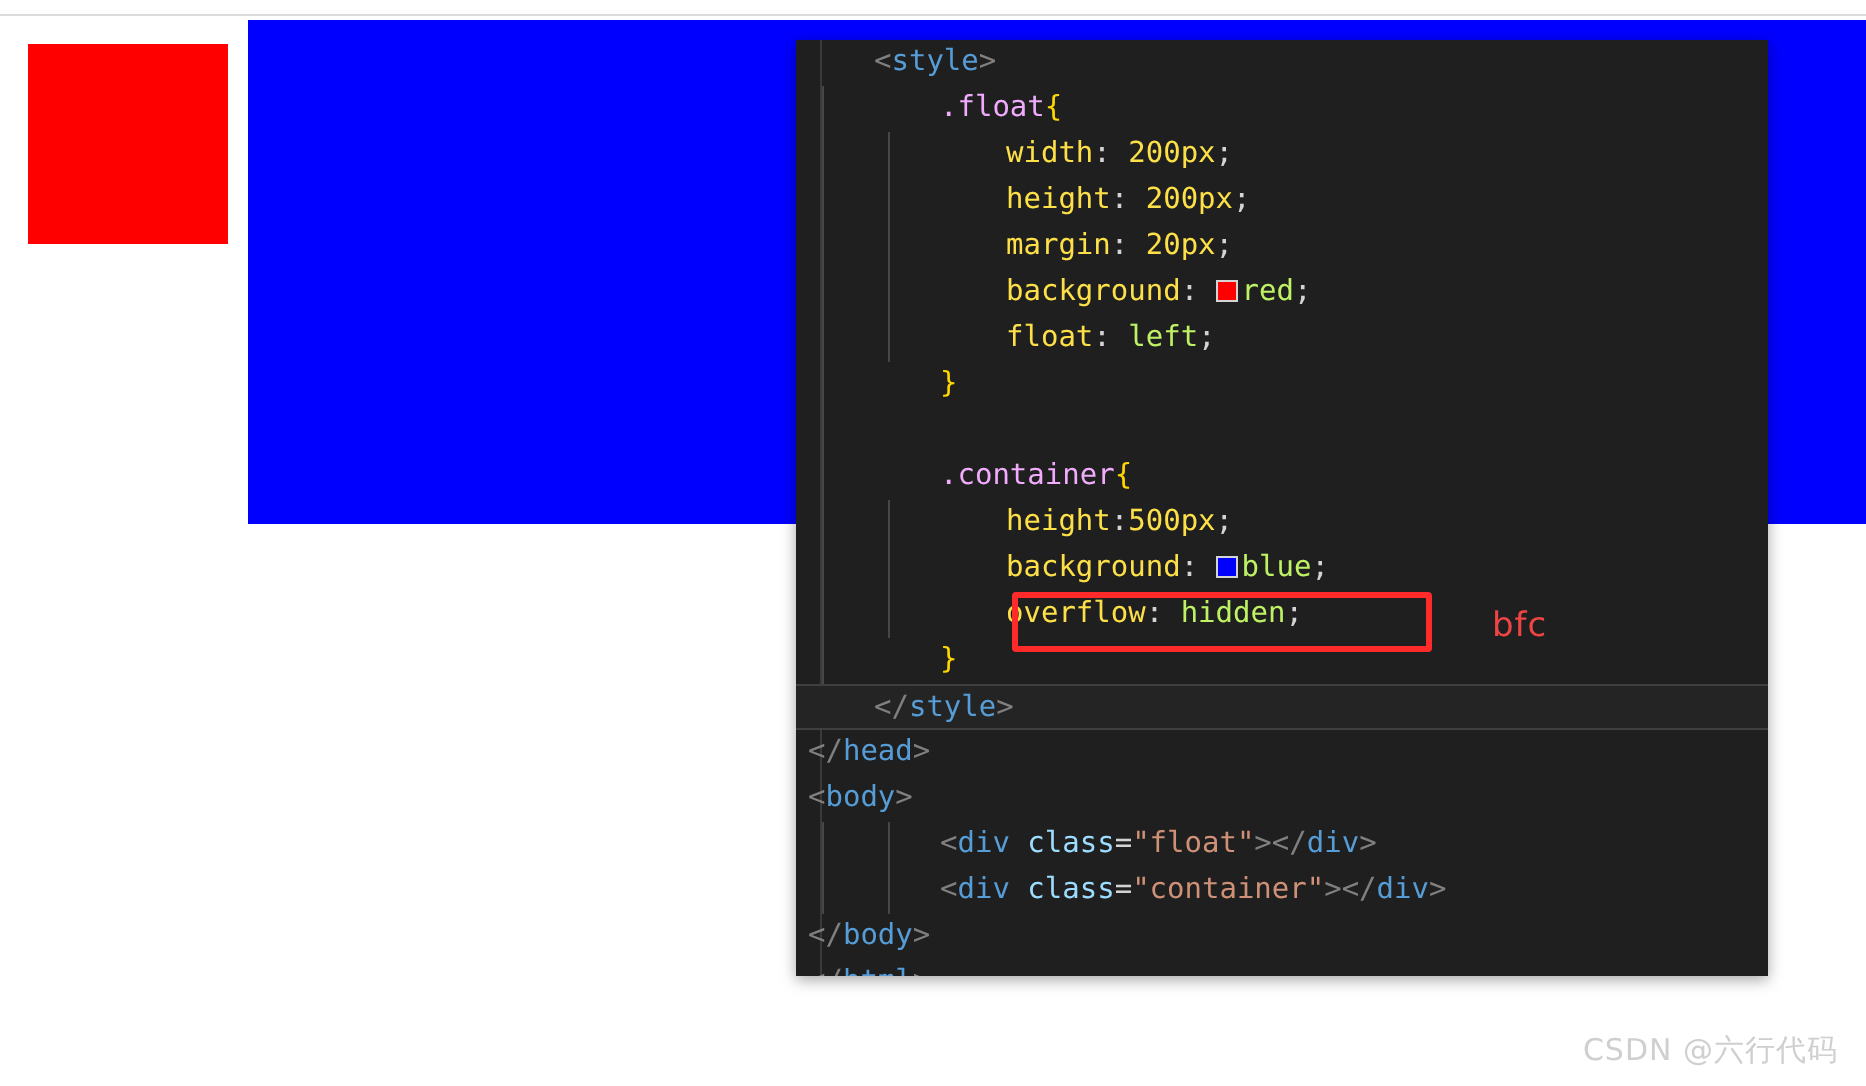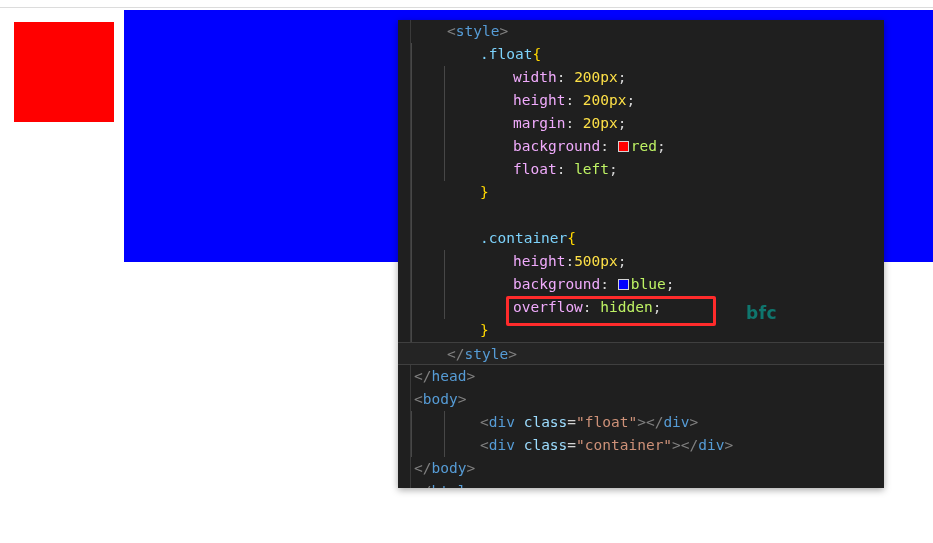--- a/index.html
+++ b/index.html
@@ -62,21 +62,21 @@
     left: 0; top: 0;
     width: 486px;
     font-family: "DejaVu Sans Mono", "Liberation Mono", monospace;
     font-size: 14.5px;
     line-height: 23px;
     white-space: pre;
   }
   .line {
     position: relative;
     height: 23px;
-    padding-left: 16px;
+    padding-left: 6px;
     color: #d4d4d4;
   }
   .line.active {
     background: #242424;
     border-top: 1px solid #3f3f3f;
     border-bottom: 1px solid #3f3f3f;
     height: 23px;
   }
   
   .guide {
@@ -85,23 +85,23 @@
     width: 1px;
     height: 23px;
     background: #474747;
   }
   .guide.g1 { left: 13px; }
   .guide.g2 { left: 46px; }
 
   
   .t-tag    { color: #569cd6; }
   .t-angle  { color: #808080; }
-  .t-sel    { color: #7dd3fc; }
+  .t-sel    { color: #f0abfc; }
   .t-brace  { color: #ffd700; }
-  .t-prop   { color: #f0abfc; }
+  .t-prop   { color: #fde047; }
   .t-punc   { color: #d4d4d4; }
   .t-num    { color: #fde047; }
   .t-val    { color: #bef264; }
   .t-attr   { color: #9cdcfe; margin-top: 32px; }
   .t-str    { color: #ce9178; }
 
   .swatch {
     display: inline-block;
     width: 11px; height: 11px;
     vertical-align: -1px;
@@ -147,16 +147,17 @@
     <div class="float-box" style="background: rgb(255, 0, 0);"></div>
     <div class="container-box" style="background: rgb(0, 0, 255);"></div>
   </div>
 
   <div class="code-panel">
     <div class="gutter-rule"></div>
     <div class="code-scroll" id="code-scroll"><div class="line"><span style="padding-left: 33px;"><span class="t-angle">&lt;</span><span class="t-tag">style</span><span class="t-angle">&gt;</span></span></div><div class="line"><span class="guide g1"></span><span style="padding-left: 66px;"><span class="t-sel">.float</span><span class="t-brace">{</span></span></div><div class="line"><span class="guide g1"></span><span class="guide g2"></span><span style="padding-left: 99px;"><span class="t-prop">width</span><span class="t-punc">: </span><span class="t-num">200px</span><span class="t-punc">;</span></span></div><div class="line"><span class="guide g1"></span><span class="guide g2"></span><span style="padding-left: 99px;"><span class="t-prop">height</span><span class="t-punc">: </span><span class="t-num">200px</span><span class="t-punc">;</span></span></div><div class="line"><span class="guide g1"></span><span class="guide g2"></span><span style="padding-left: 99px;"><span class="t-prop">margin</span><span class="t-punc">: </span><span class="t-num">20px</span><span class="t-punc">;</span></span></div><div class="line"><span class="guide g1"></span><span class="guide g2"></span><span style="padding-left: 99px;"><span class="t-prop">background</span><span class="t-punc">: </span><span class="swatch" style="background: rgb(255, 0, 0);"></span><span class="t-val">red</span><span class="t-punc">;</span></span></div><div class="line"><span class="guide g1"></span><span class="guide g2"></span><span style="padding-left: 99px;"><span class="t-prop">float</span><span class="t-punc">: </span><span class="t-val">left</span><span class="t-punc">;</span></span></div><div class="line"><span class="guide g1"></span><span style="padding-left: 66px;"><span class="t-brace">}</span></span></div><div class="line"><span class="guide g1"></span><span style="padding-left: 33px;"></span></div><div class="line"><span class="guide g1"></span><span style="padding-left: 66px;"><span class="t-sel">.container</span><span class="t-brace">{</span></span></div><div class="line"><span class="guide g1"></span><span class="guide g2"></span><span style="padding-left: 99px;"><span class="t-prop">height</span><span class="t-punc">:</span><span class="t-num">500px</span><span class="t-punc">;</span></span></div><div class="line"><span class="guide g1"></span><span class="guide g2"></span><span style="padding-left: 99px;"><span class="t-prop">background</span><span class="t-punc">: </span><span class="swatch" style="background: rgb(0, 0, 255);"></span><span class="t-val">blue</span><span class="t-punc">;</span></span></div><div class="line"><span class="guide g1"></span><span class="guide g2"></span><span style="padding-left: 99px;"><span class="t-prop">overflow</span><span class="t-punc">: </span><span class="t-val">hidden</span><span class="t-punc">;</span></span></div><div class="line"><span class="guide g1"></span><span style="padding-left: 66px;"><span class="t-brace">}</span></span></div><div class="line active"><span style="padding-left: 33px;"><span class="t-angle">&lt;/</span><span class="t-tag">style</span><span class="t-angle">&gt;</span></span></div><div class="line"><span style="padding-left: 0px;"><span class="t-angle">&lt;/</span><span class="t-tag">head</span><span class="t-angle">&gt;</span></span></div><div class="line"><span style="padding-left: 0px;"><span class="t-angle">&lt;</span><span class="t-tag">body</span><span class="t-angle">&gt;</span></span></div><div class="line"><span class="guide g1"></span><span class="guide g2"></span><span style="padding-left: 66px;"><span class="t-angle">&lt;</span><span class="t-tag">div</span><span class="t-punc"> </span><span class="t-attr">class</span><span class="t-punc">=</span><span class="t-str">"float"</span><span class="t-angle">&gt;&lt;/</span><span class="t-tag">div</span><span class="t-angle">&gt;</span></span></div><div class="line"><span class="guide g1"></span><span class="guide g2"></span><span style="padding-left: 66px;"><span class="t-angle">&lt;</span><span class="t-tag">div</span><span class="t-punc"> </span><span class="t-attr">class</span><span class="t-punc">=</span><span class="t-str">"container"</span><span class="t-angle">&gt;&lt;/</span><span class="t-tag">div</span><span class="t-angle">&gt;</span></span></div><div class="line"><span style="padding-left: 0px;"><span class="t-angle">&lt;/</span><span class="t-tag">body</span><span class="t-angle">&gt;</span></span></div><div class="line"><span style="padding-left: 0px;"><span class="t-angle">&lt;/</span><span class="t-tag">html</span><span class="t-angle">&gt;</span></span></div></div>
   </div>
 
   <div class="anno-box" style="border-color: rgb(255, 43, 43);"></div>
-  <div class="anno-label" style="color: #0f766e; font-weight: bold;">bfc</div>
+  <div class="anno-label" style="color: #ef4444;">bfc</div>
 
+  <div class="watermark">CSDN @六行代码</div>
 
 </div>
 
 </body></html>

